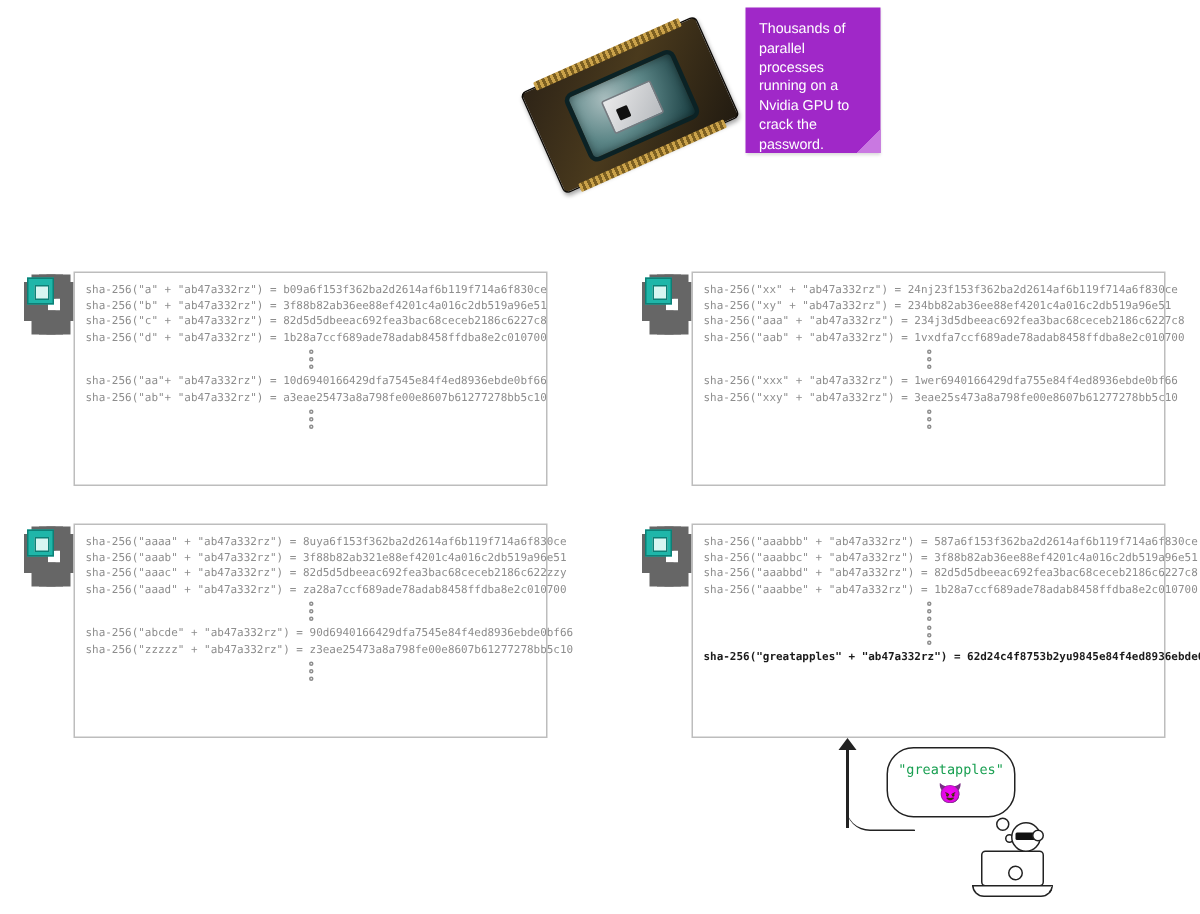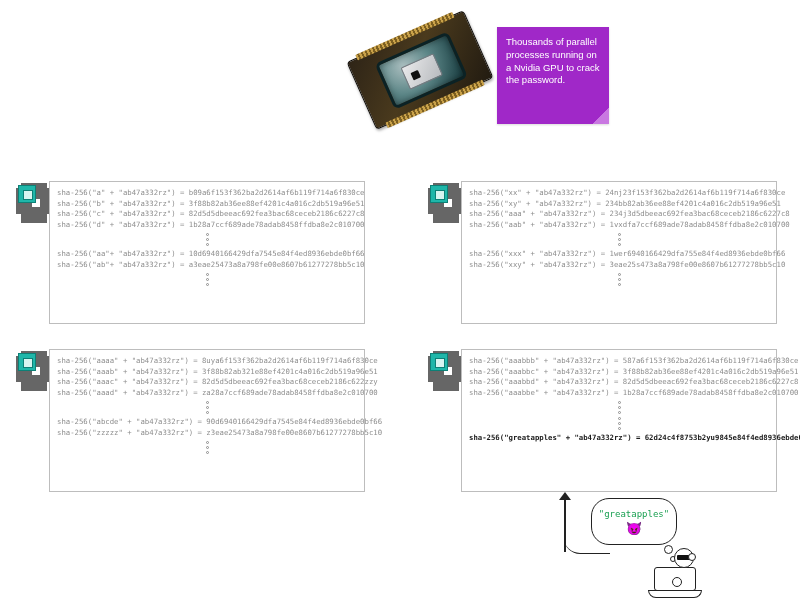--- a/index.html
+++ b/index.html
@@ -54,22 +54,22 @@
     position: absolute; height: 6px; left: 10px; right: 10px;
     background: repeating-linear-gradient(90deg,#caa24a 0 2px,#7c5f21 2px 4px);
     border-radius: 1px;
   }
   .gpu-gold-top { top: -4px; }
   .gpu-gold-bottom { bottom: -4px; }
 
   
   .sticky {
     position: absolute;
-    left: 497px; top: 27px;
-    width: 112px; height: 97px;
+    left: 497px; top: 5px;
+    width: 90px; height: 97px;
     background: #a028c8;
     color: #ffffff;
     font-size: 9.5px;
     line-height: 1.35;
     padding: 9px 9px 14px 9px;
     box-shadow: 0 1px 2px rgba(0,0,0,.15);
   }
   .sticky::after{
     content:"";
     position:absolute; right:0; bottom:0;

